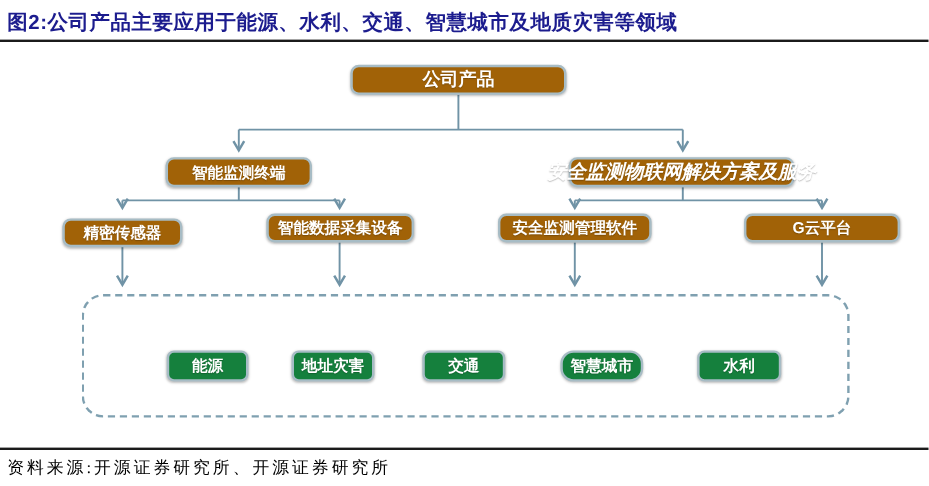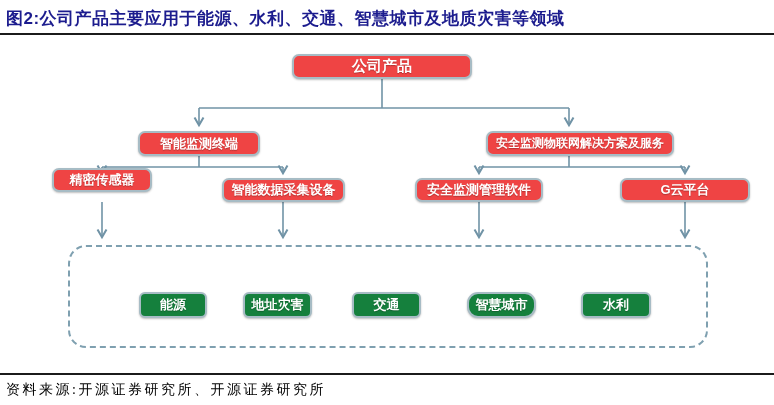--- a/index.html
+++ b/index.html
@@ -9,30 +9,30 @@
   }
   .fig-title{
     position:absolute;left:6px;top:7px;width:760px;
     font-size:17px;font-weight:bold;color:#1c1c8e;letter-spacing:0.5px;
     white-space:nowrap;
   }
   .title-rule{position:absolute;left:0;top:33px;width:774px;height:2px;background:#1b1b1b;}
   .connectors{position:absolute;left:0;top:0;width:774px;height:405px;}
   .node{
     position:absolute;box-sizing:border-box;
-    background:#ef4444;border:2px solid #a7bcc5;border-radius:7px;
+    background:#a16207;border:2px solid #a7bcc5;border-radius:7px;
     color:#ffffff;font-weight:bold;font-size:13px;
     display:flex;align-items:center;justify-content:center;
     box-shadow:0 1px 2px rgba(0,0,0,0.25);
     white-space:nowrap;text-shadow:0 1px 1px rgba(0,0,0,0.25);
   }
   .node-root{left:292px;top:54px;width:180px;height:25px;font-size:15px;}
   .node-l2a{left:138px;top:131px;width:122px;height:25px;}
-  .node-l2b{left:486px;top:131px;width:188px;height:25px;font-size:12px;}
-  .node-l3a{left:52px;top:168px;width:100px;height:24px;}
+  .node-l2b{left:474px;top:131px;width:188px;height:25px;font-size:16px;font-style:italic;}
+  .node-l3a{left:52px;top:182px;width:100px;height:24px;}
   .node-l3b{left:222px;top:178px;width:123px;height:24px;}
   .node-l3c{left:415px;top:178px;width:128px;height:24px;}
   .node-l3d{left:620px;top:178px;width:130px;height:24px;}
   .app-area{
     position:absolute;left:68px;top:245px;width:640px;height:103px;box-sizing:border-box;
     border:2px dashed #7fa0b0;border-radius:18px;
   }
   .app-title{
     position:absolute;left:0;top:10px;width:100%;text-align:center;
     color:#ff0000;font-size:17px;font-weight:bold;letter-spacing:1px;

